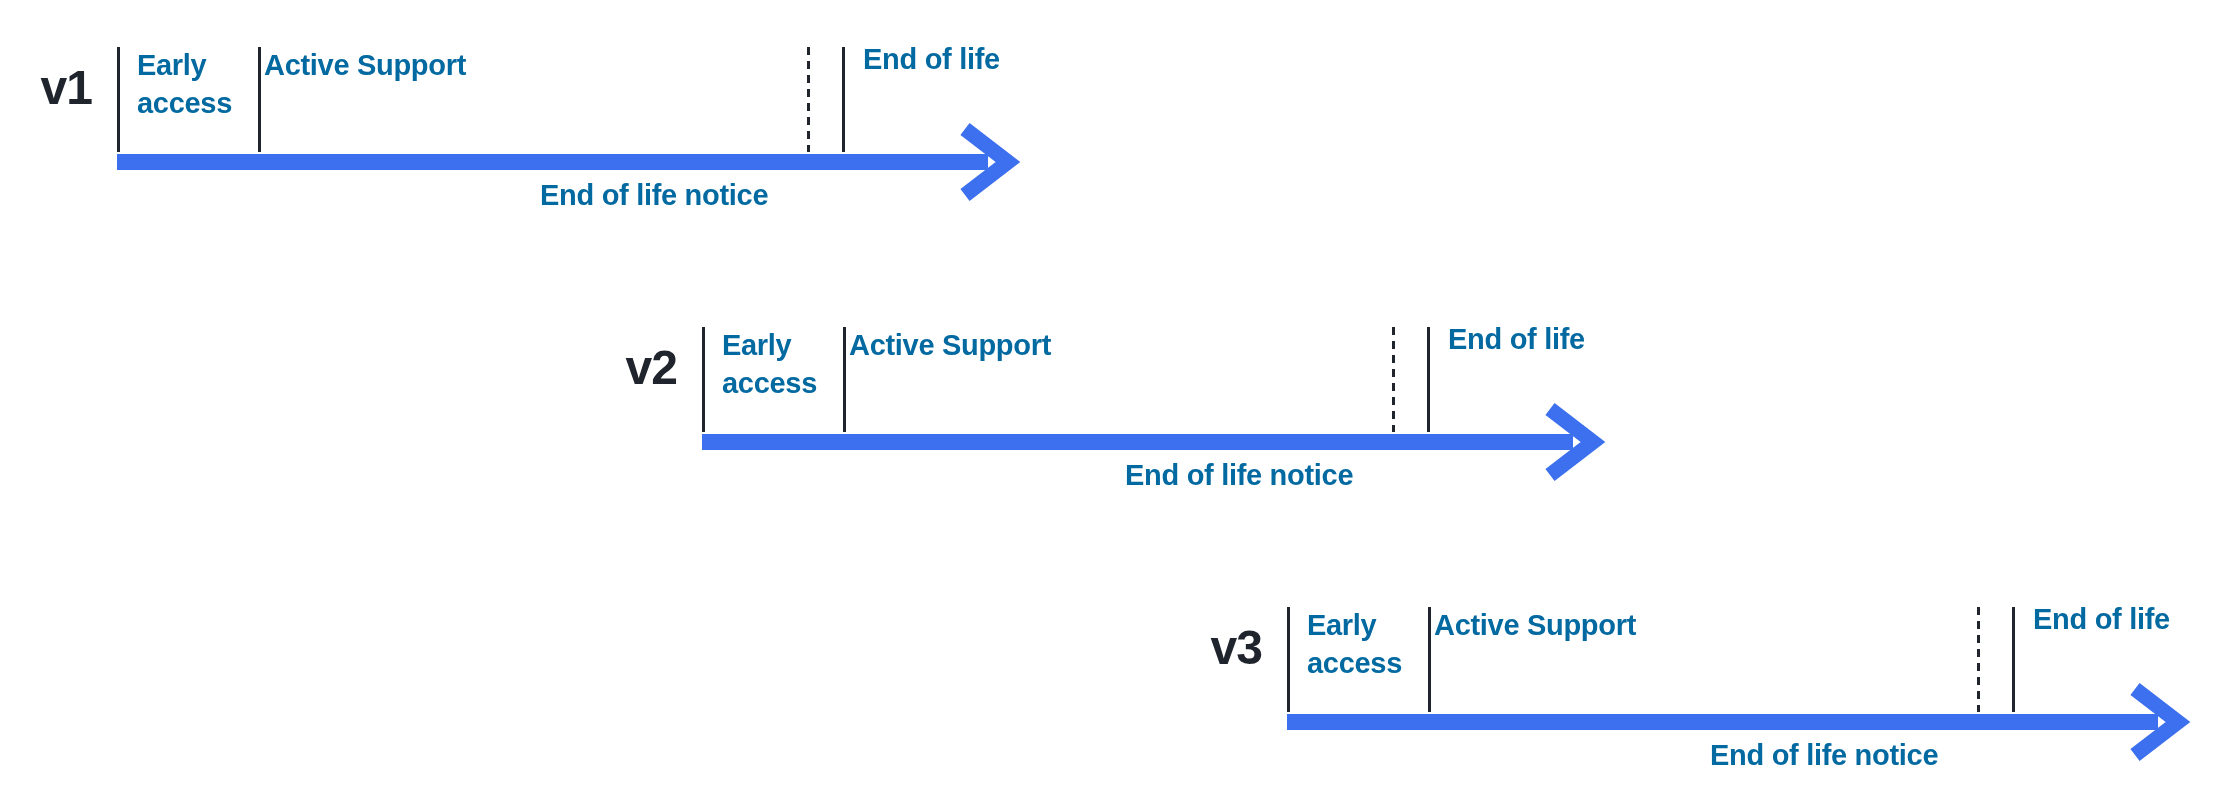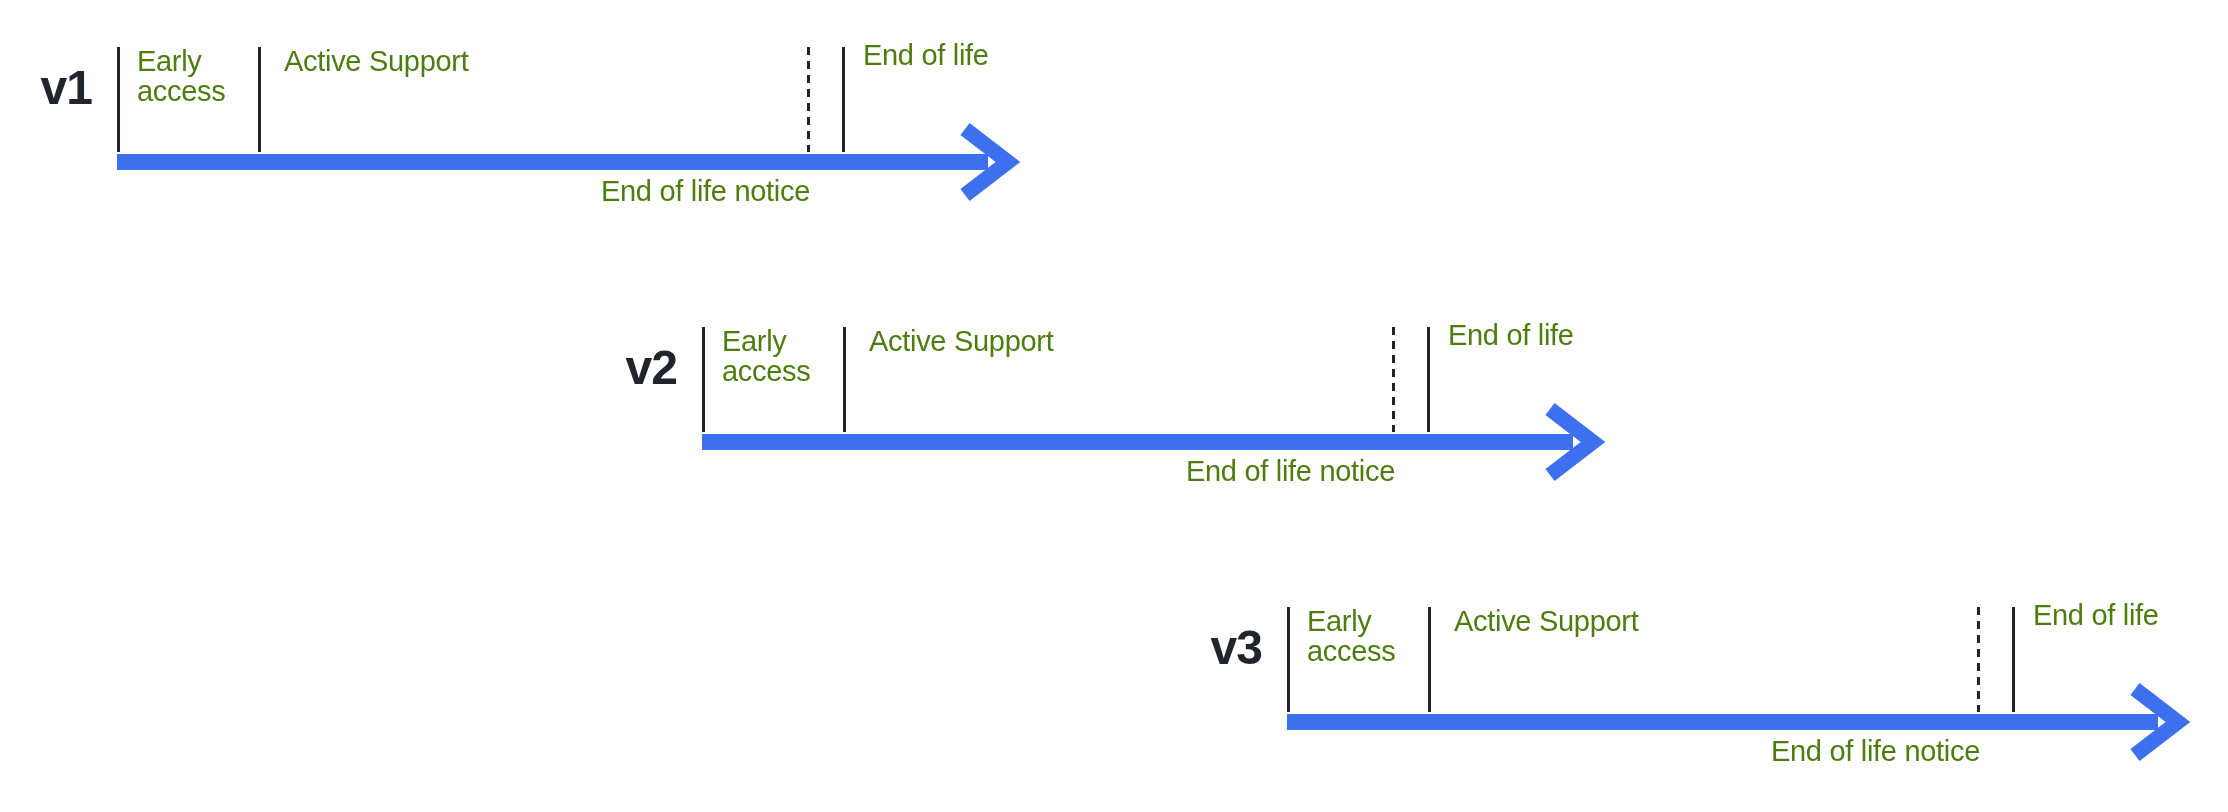--- a/index.html
+++ b/index.html
@@ -41,29 +41,29 @@
   .timeline-svg {
     position: absolute;
     left: 0;
     top: 0;
     width: 1060px;
     height: 240px;
   }
   .label {
     position: absolute;
     font-size: 29px;
-    line-height: 30px;
-    font-weight: 400;
-    color: #4d7c0f;
+    line-height: 38px;
+    font-weight: 700;
+    color: #0369a1;
     letter-spacing: -0.3px;
   }
   .label.early   { left: 137px; top: 46px; width: 115px; }
-  .label.active  { left: 284px; top: 46px; white-space: nowrap; }
+  .label.active  { left: 264px; top: 46px; white-space: nowrap; }
   .label.eol     { left: 863px; top: 40px; white-space: nowrap; }
-  .label.notice  { left: 540px; top: 176px; width: 270px; text-align: right; white-space: nowrap; }
+  .label.notice  { left: 540px; top: 176px; width: 270px; text-align: left; white-space: nowrap; }
 </style>
 </head>
 <body>
 
 <div class="canvas">
 
   <div class="row r0">
     <svg class="timeline-svg" viewBox="0 0 1060 240">
       <line x1="118.5" y1="47" x2="118.5" y2="152" stroke-width="3" stroke="#20252d"></line>
       <line x1="259.5" y1="47" x2="259.5" y2="152" stroke-width="3" stroke="#20252d"></line>

